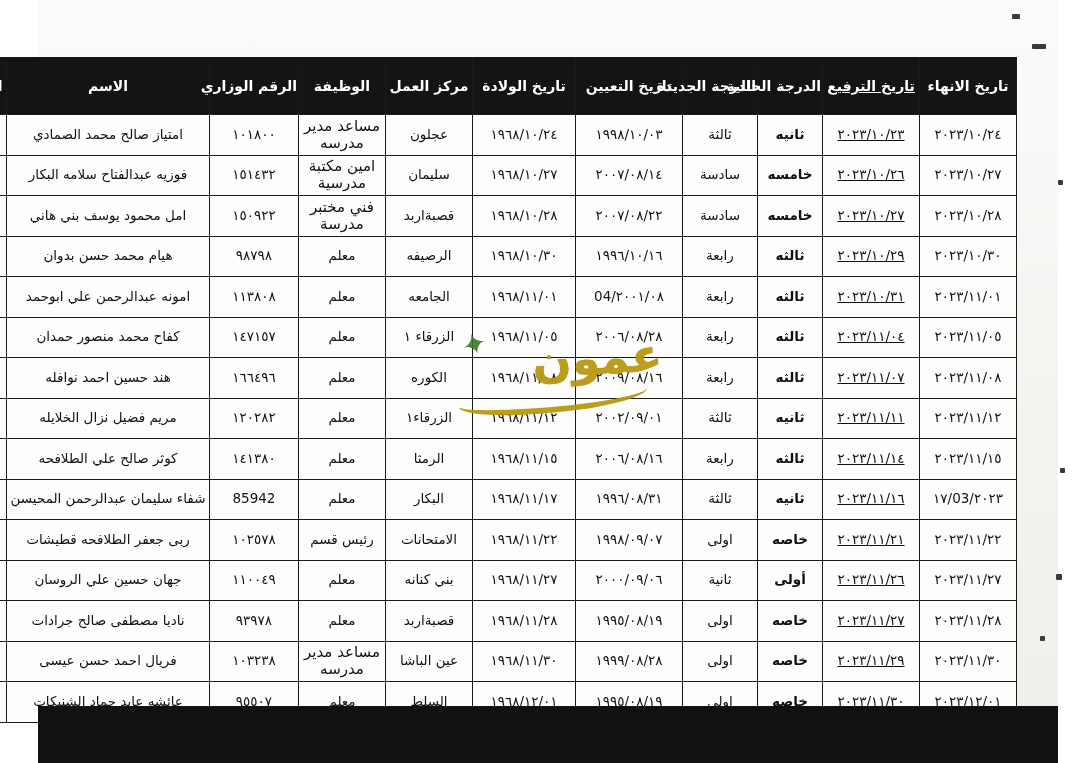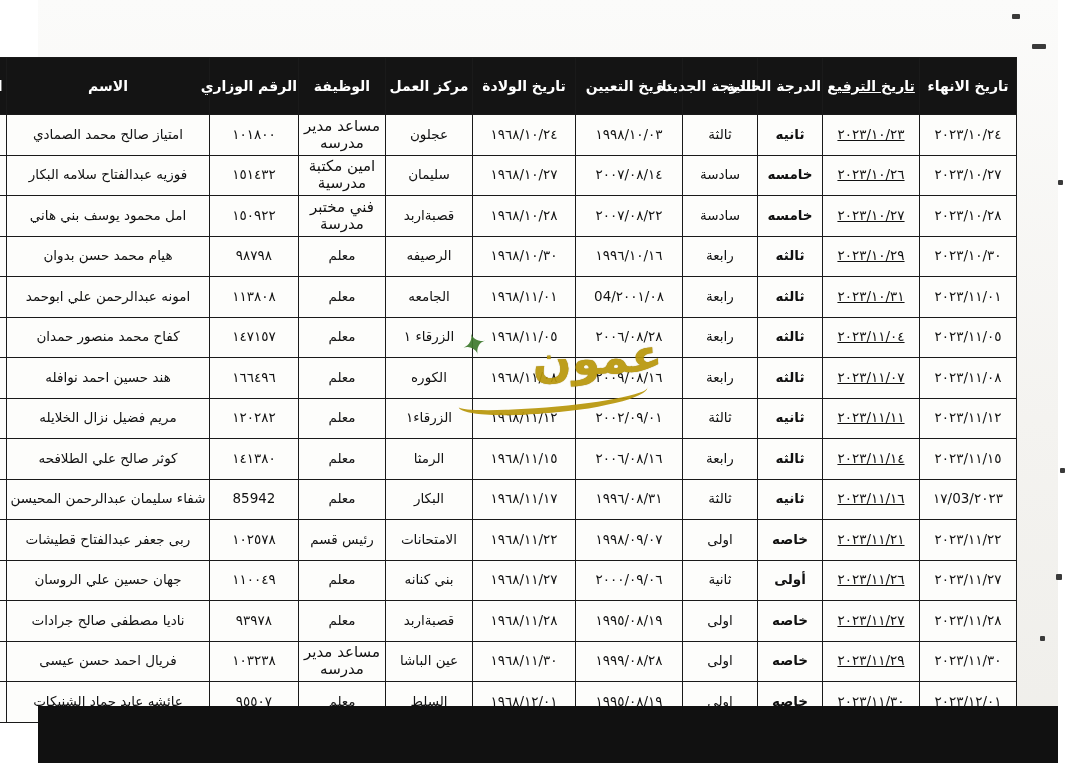--- a/index.html
+++ b/index.html
@@ -312,21 +312,21 @@
           <tr>
             <td class="c-end">٢٠٢٣/١١/٢٢</td>
             <td class="c-promo">٢٠٢٣/١١/٢١</td>
             <td class="c-oldrank">خاصه</td>
             <td class="c-newrank">اولى</td>
             <td class="c-appoint">١٩٩٨/٠٩/٠٧</td>
             <td class="c-birth">١٩٦٨/١١/٢٢</td>
             <td class="c-center">الامتحانات</td>
             <td class="c-job">رئيس قسم</td>
             <td class="c-rn">١٠٢٥٧٨</td>
-            <td class="c-name">ربى جعفر عبدالفتاح قطيشات</td>
+            <td class="c-name">ربى جعفر الطلافحه قطيشات</td>
             <td class="c-no">٢٦</td>
           </tr>
           <tr>
             <td class="c-end">٢٠٢٣/١١/٢٧</td>
             <td class="c-promo">٢٠٢٣/١١/٢٦</td>
             <td class="c-oldrank">أولى</td>
             <td class="c-newrank">ثانية</td>
             <td class="c-appoint">٢٠٠٠/٠٩/٠٦</td>
             <td class="c-birth">١٩٦٨/١١/٢٧</td>
             <td class="c-center">بني كنانه</td>

